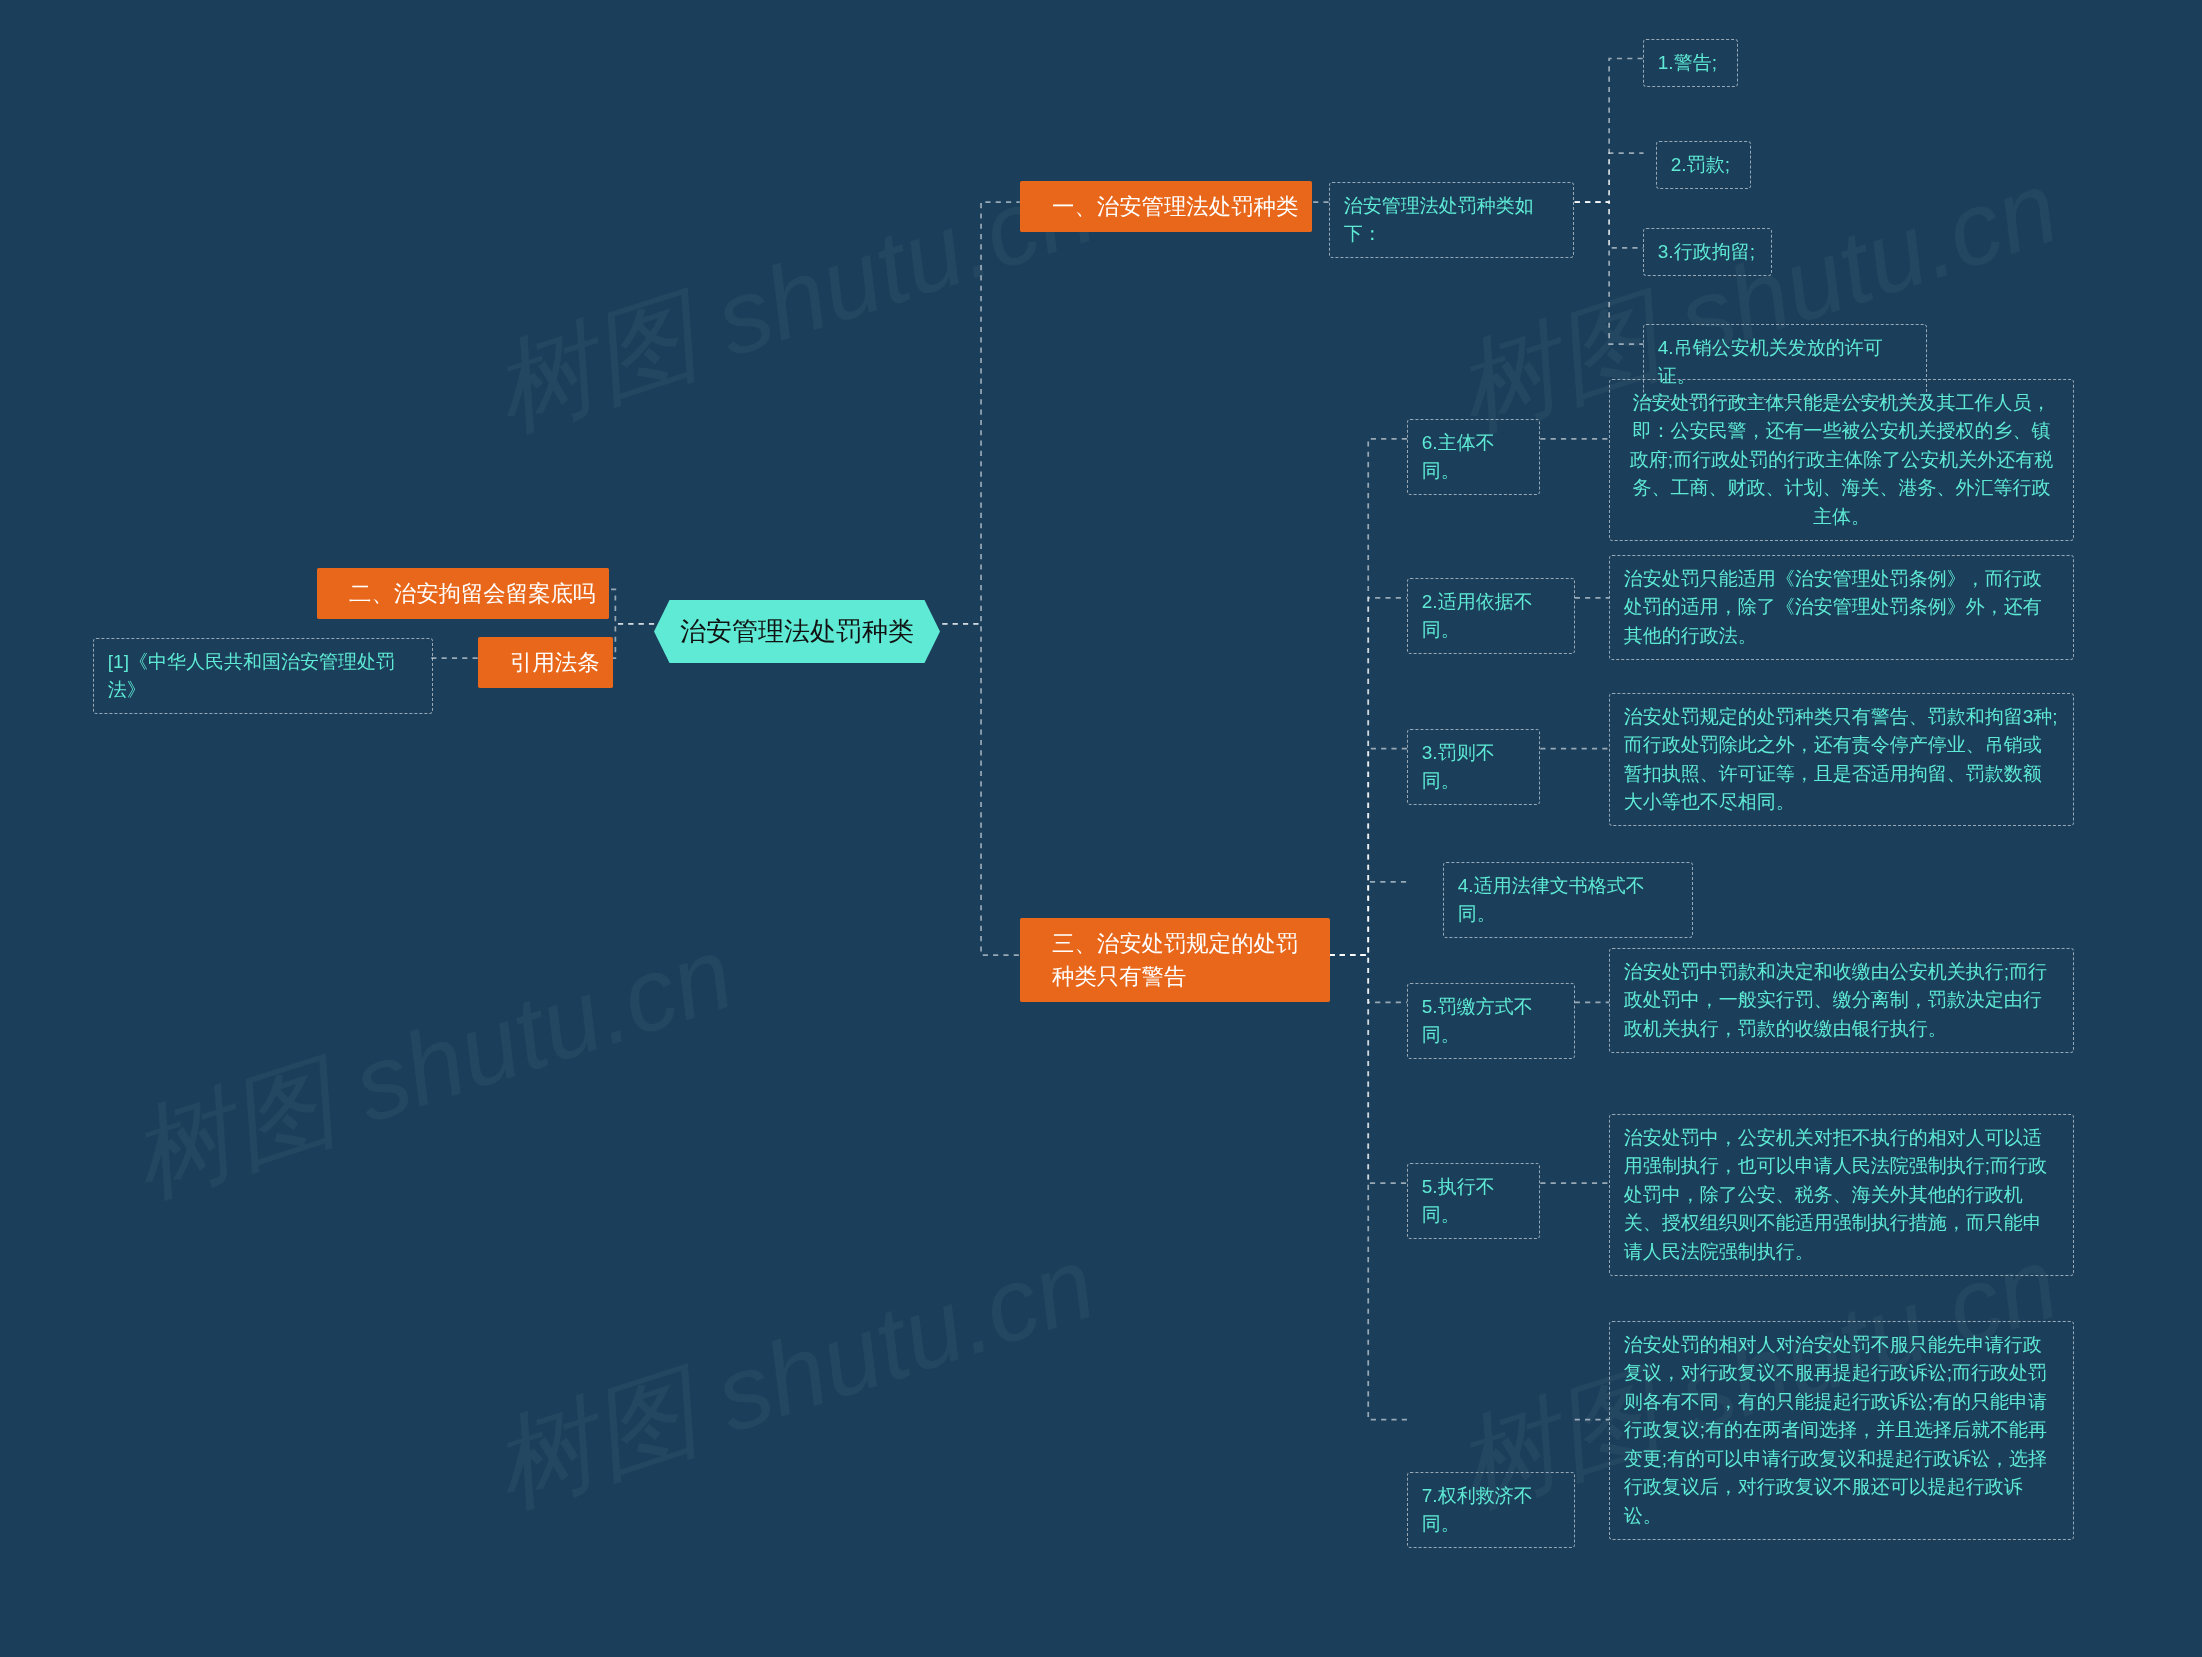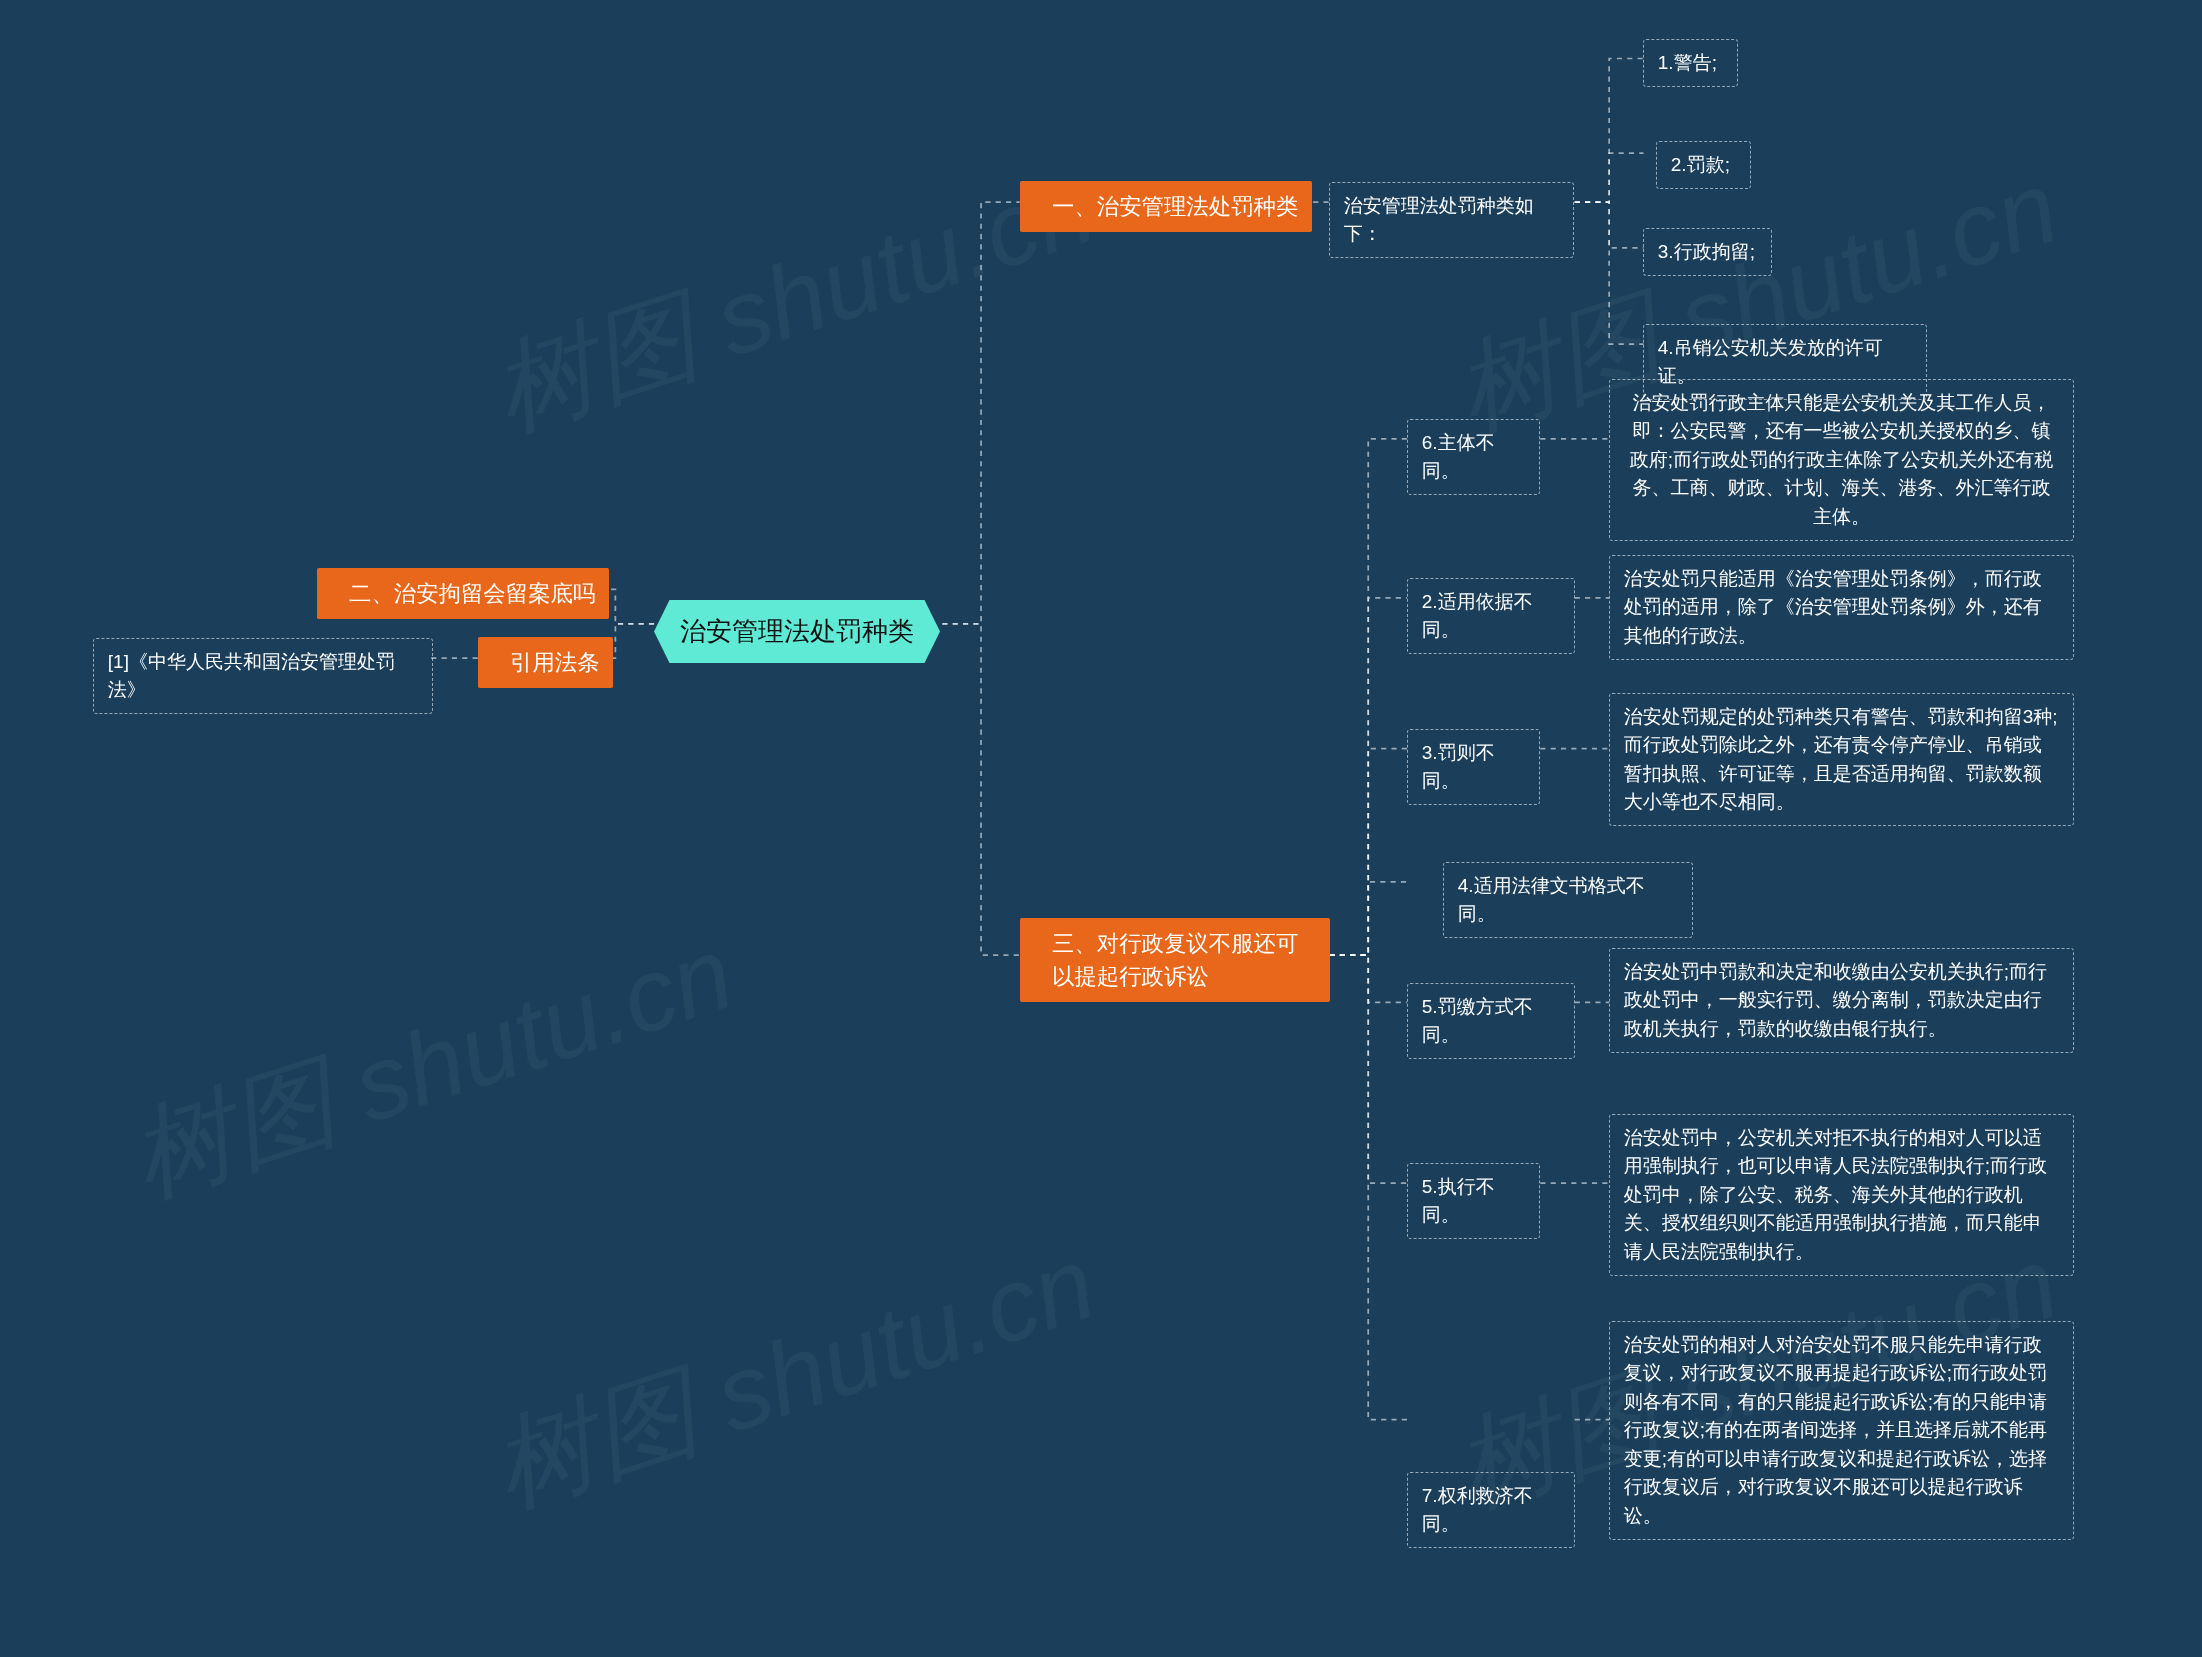--- a/index.html
+++ b/index.html
@@ -50,21 +50,21 @@
     color: #fff;
     border-radius: 1.7px;
     font-size: 22.4px;
     font-weight: 500;
     padding-left: 32px;
   }
 
   .leaf {
     border: 1.7px dashed rgba(255,255,255,0.55);
     border-radius: 3.4px;
-    color: #ffffff;
+    color: #5eead4;
     background: transparent;
   }
 
   .watermark {
     position: absolute;
     color: rgba(255,255,255,0.04);
     font-size: 103px;
     font-style: italic;
     transform: rotate(-18deg);
     pointer-events: none;
@@ -125,21 +125,21 @@
   <div class="node leaf" style="left:93px; top:638px; width:340px;">[1]《中华人民共和国治安管理处罚法》</div>
 
   <div class="node orange" style="left:1020px; top:181px;">一、治安管理法处罚种类</div>
   <div class="node leaf" style="left:1329px; top:182px; width:245px;">治安管理法处罚种类如下：</div>
 
   <div class="node leaf" style="left:1643px; top:39px; width:95px;">1.警告;</div>
   <div class="node leaf" style="left:1656px; top:133px; width:95px;margin-top:8px;">2.罚款;</div>
   <div class="node leaf" style="left:1643px; top:228px; width:129px;">3.行政拘留;</div>
   <div class="node leaf" style="left:1643px; top:324px; width:284px;">4.吊销公安机关发放的许可证。</div>
 
-  <div class="node orange" style="left:1020px; top:918px; width:310px;">三、对行政复议不服还可以提起行政诉讼</div>
+  <div class="node orange" style="left:1020px; top:918px; width:310px;">三、治安处罚规定的处罚种类只有警告</div>
 
   <div class="node leaf" style="left:1407px; top:419px; width:133px;">6.主体不同。</div>
   <div class="node leaf" style="left:1609px; top:379px; width:465px;text-align:center;">治安处罚行政主体只能是公安机关及其工作人员，即：公安民警，还有一些被公安机关授权的乡、镇政府;而行政处罚的行政主体除了公安机关外还有税务、工商、财政、计划、海关、港务、外汇等行政主体。</div>
 
   <div class="node leaf" style="left:1407px; top:578px; width:168px;">2.适用依据不同。</div>
   <div class="node leaf" style="left:1609px; top:555px; width:465px;">治安处罚只能适用《治安管理处罚条例》，而行政处罚的适用，除了《治安管理处罚条例》外，还有其他的行政法。</div>
 
   <div class="node leaf" style="left:1407px; top:729px; width:133px;">3.罚则不同。</div>
   <div class="node leaf" style="left:1609px; top:693px; width:465px;">治安处罚规定的处罚种类只有警告、罚款和拘留3种;而行政处罚除此之外，还有责令停产停业、吊销或暂扣执照、许可证等，且是否适用拘留、罚款数额大小等也不尽相同。</div>
 

